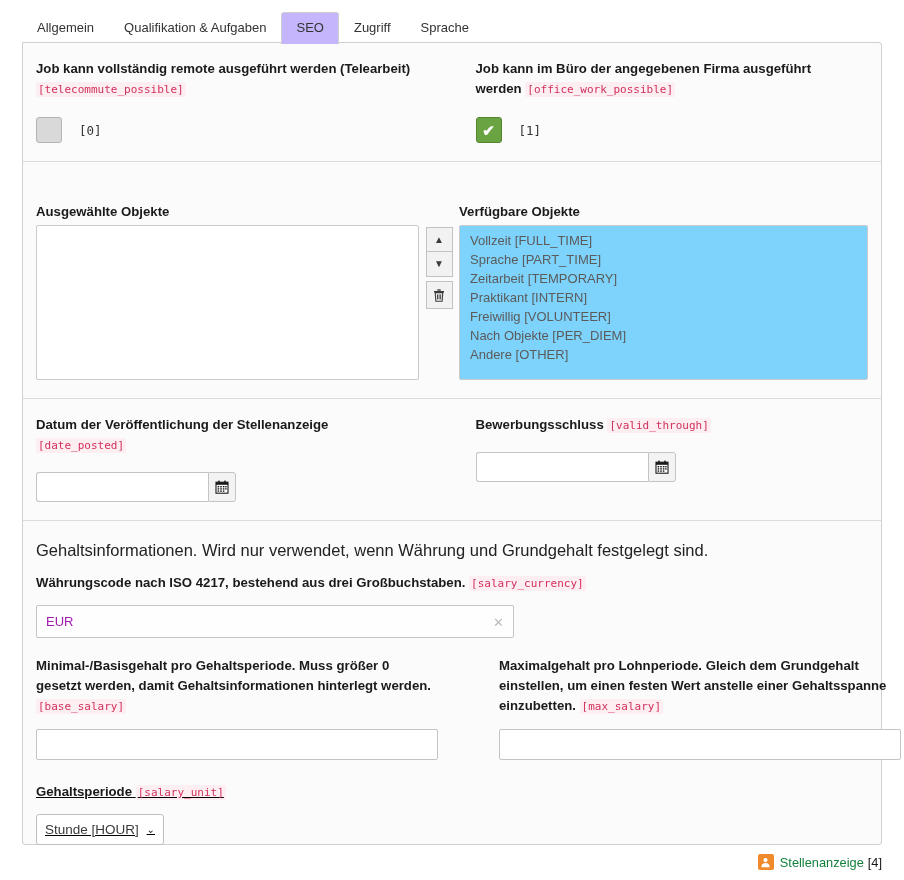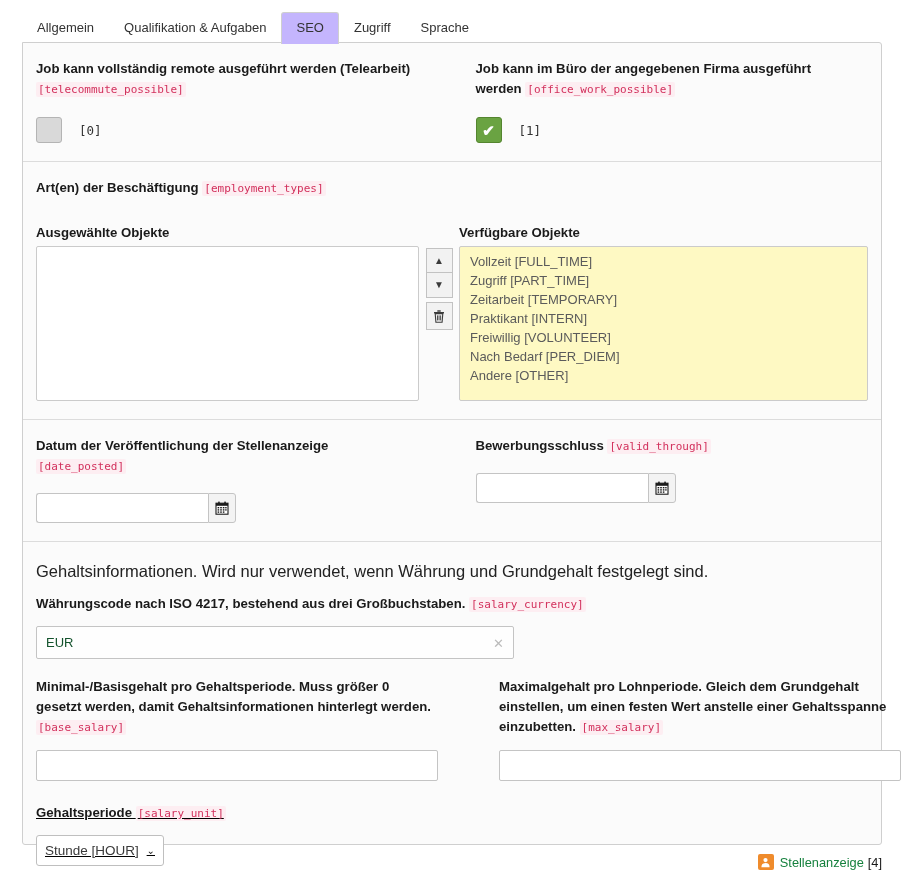--- a/index.html
+++ b/index.html
@@ -67,40 +67,40 @@
   .cbval { font-size: 12.5px; color: #333; margin-left: 17px;
     font-family: "DejaVu Sans Mono", "Liberation Mono", monospace; }
 
   
   .dual { display: flex; margin-top: 4px; }
   .dual-left { width: 383px; }
   .dual-mid { width: 40px; display: flex; flex-direction: column;
               align-items: center; padding-top: 2px; }
   .dual-right { flex: 1; }
   .listbox {
-    height: 155px; background: #fef9c3; border: 1px solid #cbcbcb; border-radius: 2px;
+    height: 155px; background: #7dd3fc; border: 1px solid #cbcbcb; border-radius: 2px;
     overflow: hidden; padding: 5px 0 0 0;
   }
   .listbox.empty { background: #fff; }
   .opt {
     font-size: 13px; color: #5b5b5b; line-height: 19px; padding: 0 10px;
     white-space: nowrap; cursor: pointer;
   }
   .xbtn {
     width: 27px; height: 25px; background: #f2f2f2; border: 1px solid #c2c2c2;
     display: flex; align-items: center; justify-content: center;
     cursor: pointer; color: #3b3b3b; font-size: 10px; line-height: 10px;
   }
   .xbtn + .xbtn { border-top: none; }
   .xbtn.trash { height: 28px; margin-top: 4px; border-top: 1px solid #c2c2c2; font-size: 13px; }
 
   
   .inp {
     background: #fff; border: 1px solid #c4c4c4; border-radius: 2px;
-    height: 30px; font-size: 13px; color: #14532d; padding: 0 9px; outline: none;
+    height: 30px; font-size: 13px; color: #a21caf; padding: 0 9px; outline: none;
     font-family: "Liberation Sans", sans-serif;
   }
   .datewrap { display: flex; margin-top: 16px; }
   .datewrap .inp { width: 172px; border-radius: 3px 0 0 3px; border-right: none; }
   .calbtn {
     width: 28px; height: 30px; background: #f3f3f3; border: 1px solid #c4c4c4;
     border-radius: 0 3px 3px 0; display: flex; align-items: center;
     justify-content: center; cursor: pointer;
   }
   .calbtn svg { display: block; }
@@ -169,24 +169,20 @@
             <div class="cb on">
               <span class="chk">✔</span>
             </div>
             <span class="cbval">[1]</span>
           </div>
         </div>
       </div>
     </div>
 
     <div class="section">
-      <div class="lbl">
-        <span>Art(en) der Beschäftigung</span>
-        <span class="code">[employment_types]</span>
-      </div>
       <div class="dual" style="display:block;margin-top:24px;">
         <div style="display:flex; margin-top:2px;">
           <div class="dual-left">
             <div class="lbl sub">Ausgewählte Objekte</div>
           </div>
           <div class="dual-mid"></div>
           <div class="dual-right">
             <div class="lbl sub">Verfügbare Objekte</div>
           </div>
         </div>
@@ -208,25 +204,25 @@
                 <path d="M2.2 3.6 h7.6 l-0.7 8.6 h-6.2 z" fill="none" stroke="#3b3b3b" stroke-width="1.1"></path>
                 <rect x="4" y="5.4" width="0.9" height="5" fill="#3b3b3b"></rect>
                 <rect x="5.6" y="5.4" width="0.9" height="5" fill="#3b3b3b"></rect>
                 <rect x="7.2" y="5.4" width="0.9" height="5" fill="#3b3b3b"></rect>
               </svg>
             </div>
           </div>
           <div class="dual-right">
             <div class="listbox" id="available-list">
                 <div class="opt">Vollzeit [FULL_TIME]</div>
-                <div class="opt">Zugriff [PART_TIME]</div>
+                <div class="opt">Sprache [PART_TIME]</div>
                 <div class="opt">Zeitarbeit [TEMPORARY]</div>
                 <div class="opt">Praktikant [INTERN]</div>
                 <div class="opt">Freiwillig [VOLUNTEER]</div>
-                <div class="opt">Nach Bedarf [PER_DIEM]</div>
+                <div class="opt">Nach Objekte [PER_DIEM]</div>
                 <div class="opt">Andere [OTHER]</div>
               </div>
           </div>
         </div>
       </div>
     </div>
 
     <div class="section">
       <div class="row2">
         <div class="col">

